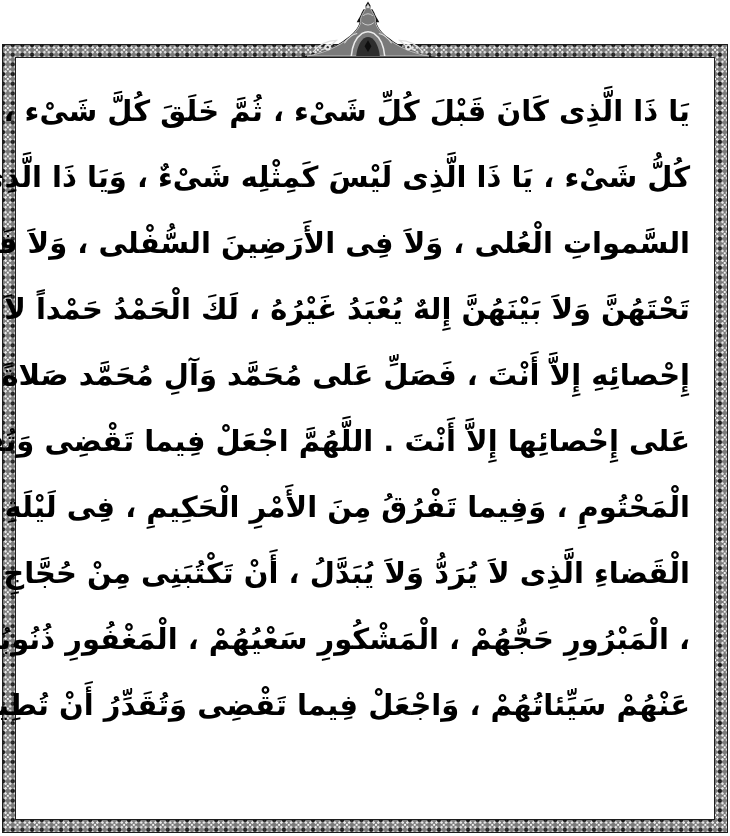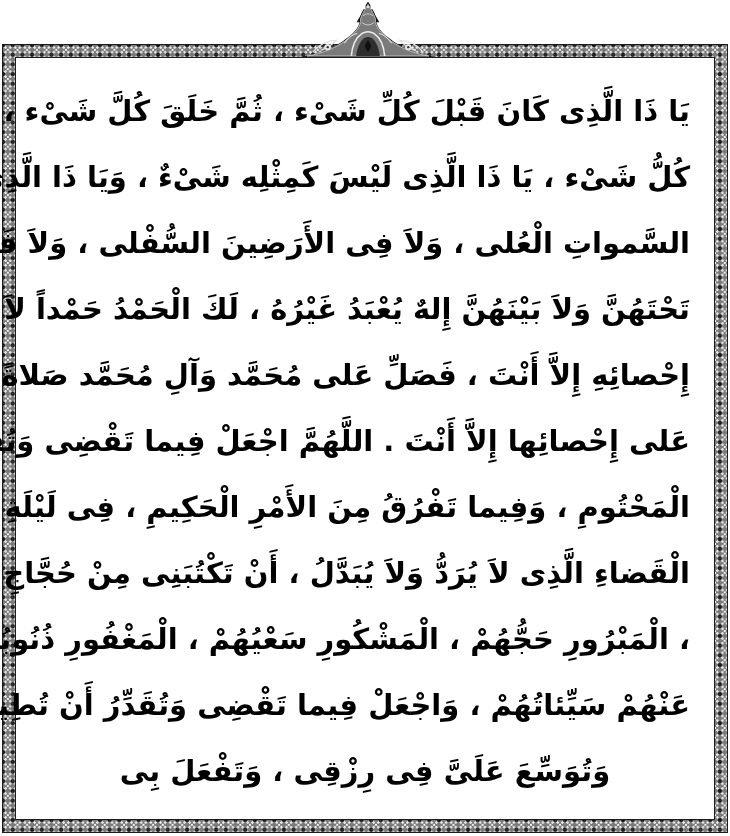--- a/index.html
+++ b/index.html
@@ -114,18 +114,17 @@
         <div class="line">يَا ذَا الَّذِى كَانَ قَبْلَ كُلِّ شَىْء ، ثُمَّ خَلَقَ كُلَّ شَىْء ، ثُمَّ يَبْقى وَيَفْنى</div>
         <div class="line">كُلُّ شَىْء ، يَا ذَا الَّذِى لَيْسَ كَمِثْلِه شَىْءٌ ، وَيَا ذَا الَّذِى لَيْسَ فِى</div>
         <div class="line">السَّمواتِ الْعُلى ، وَلاَ فِى الأَرَضِينَ السُّفْلى ، وَلاَ فَوْقَهُنَّ وَلاَ</div>
         <div class="line">تَحْتَهُنَّ وَلاَ بَيْنَهُنَّ إِلهٌ يُعْبَدُ غَيْرُهُ ، لَكَ الْحَمْدُ حَمْداً لاَ يَقْوى عَلى</div>
         <div class="line">إِحْصائِهِ إِلاَّ أَنْتَ ، فَصَلِّ عَلى مُحَمَّد وَآلِ مُحَمَّد صَلاةً لاَ يَقْوى</div>
         <div class="line">عَلى إِحْصائِها إِلاَّ أَنْتَ . اللَّهُمَّ اجْعَلْ فِيما تَقْضِى وَتُقَدِّرُ مِنَ الأَمْرِ</div>
         <div class="line">الْمَحْتُومِ ، وَفِيما تَفْرُقُ مِنَ الأَمْرِ الْحَكِيمِ ، فِى لَيْلَةِ الْقَدْرِ ، وَفِى</div>
         <div class="line">الْقَضاءِ الَّذِى لاَ يُرَدُّ وَلاَ يُبَدَّلُ ، أَنْ تَكْتُبَنِى مِنْ حُجَّاجِ بَيْتِكَ الْحَرامِ</div>
         <div class="line">، الْمَبْرُورِ حَجُّهُمْ ، الْمَشْكُورِ سَعْيُهُمْ ، الْمَغْفُورِ ذُنُوبُهُمْ ، الْمُكَفَّرِ</div>
         <div class="line">عَنْهُمْ سَيِّئاتُهُمْ ، وَاجْعَلْ فِيما تَقْضِى وَتُقَدِّرُ أَنْ تُطِيلَ عُمْرِى ،</div>
-        <div class="line center">وَتُوَسِّعَ عَلَىَّ فِى رِزْقِى ، وَتَفْعَلَ بِى</div>
       </div>
     </div>
   </div>
 
 </div>
 
 </body></html>

